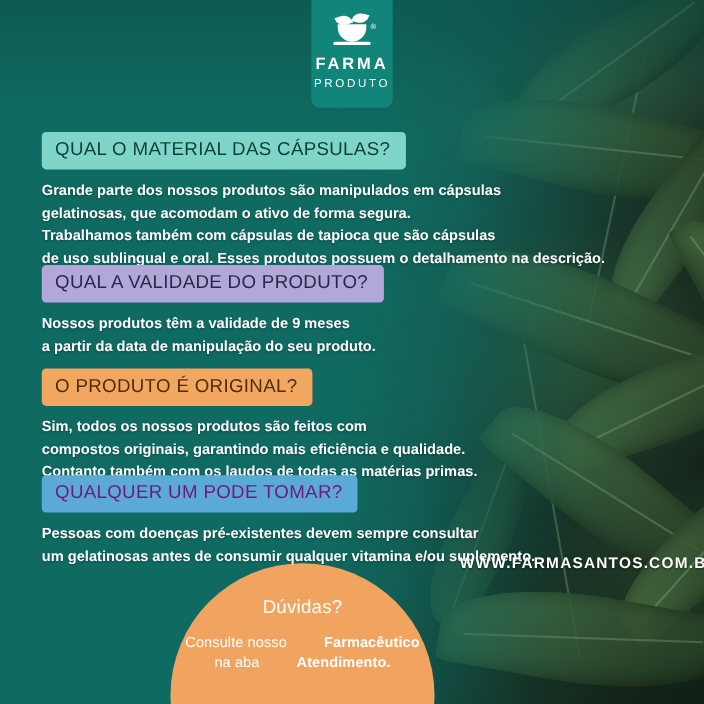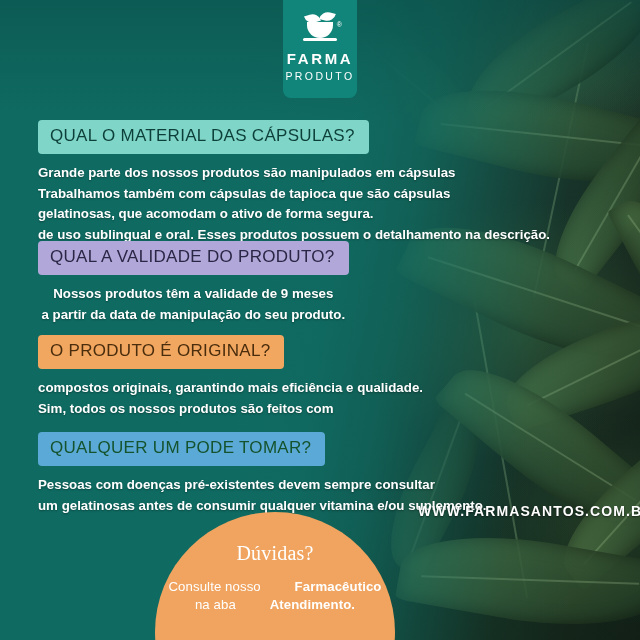--- a/index.html
+++ b/index.html
@@ -112,51 +112,51 @@
     border-radius: 4px;
     color: #0d3a35;
     font-size: 17px;
     font-weight: 400;
     letter-spacing: .3px;
     white-space: nowrap;
   }
   .chip-teal   { background: #7fd6c8; color: #0d3f39; }
   .chip-purple { background: #b2a7d9; color: #2a2746; }
   .chip-orange { background: #f2a761; color: #4a2d0c; }
-  .chip-blue   { background: #5ba9d6; color: #14532d; }
+  .chip-blue   { background: #5ba9d6; color: #701a75; }
   .a-text {
     margin-top: 9px;
     color: #ffffff;
     font-size: 13.3px;
     font-weight: 700;
     line-height: 1.55;
     text-shadow: 0 1px 2px rgba(0,0,0,0.35);
   }
 
   .faq1 { top: 120px; }
-  .faq2 { top: 241px; text-align: center; }
+  .faq2 { top: 241px; }
   .faq3 { top: 335px; }
   .faq4 { top: 432px; }
 
   .site-url {
     position: absolute; left: 418px; top: 503px;
     color: #ffffff; font-size: 14px; letter-spacing: 1.1px; font-weight: 700;
     text-shadow: 0 1px 2px rgba(0,0,0,0.5);
   }
 
   
   .cta-circle {
     position: absolute; left: 155px; top: 512px;
     width: 240px; height: 240px; border-radius: 50%;
     background: #f0a45f;
     display: flex; flex-direction: column; align-items: center;
     padding-top: 30px;
   }
   .cta-title {
-    color: #ffffff; font-size: 20px; font-weight: 400; letter-spacing: .2px; font-family: Liberation Serif, serif;
+    color: #ffffff; font-size: 17px; font-weight: 400; letter-spacing: .2px;
   }
   .cta-line {
     color: #ffffff; font-size: 13.2px; margin-top: 14px; letter-spacing: .1px;
   }
   .cta-line2 { margin-top: 3px; }
   .cta-line b { font-weight: 700; margin-left: 30px; }
 </style>
 </head>
 <body>
 
@@ -190,39 +190,40 @@
       <span class="reg-mark">®</span>
     </div>
     <div class="logo-farma">FARMA</div>
     <div class="logo-santos">PRODUTO</div>
   </div>
 
   <div class="faq faq1">
     <div class="q-chip chip-teal">QUAL O MATERIAL DAS CÁPSULAS?</div>
     <div class="a-text">
       <div>Grande parte dos nossos produtos são manipulados em cápsulas</div>
+      <div>gelatinosas, que acomodam o ativo de forma segura.</div>
       <div>Trabalhamos também com cápsulas de tapioca que são cápsulas</div>
-      <div>gelatinosas, que acomodam o ativo de forma segura.</div>
       <div>de uso sublingual e oral. Esses produtos possuem o detalhamento na descrição.</div>
     </div>
   </div>
 
   <div class="faq faq2">
     <div class="q-chip chip-purple">QUAL A VALIDADE DO PRODUTO?</div>
     <div class="a-text">
       <div>Nossos produtos têm a validade de 9 meses</div>
       <div>a partir da data de manipulação do seu produto.</div>
     </div>
   </div>
 
   <div class="faq faq3">
     <div class="q-chip chip-orange">O PRODUTO É ORIGINAL?</div>
     <div class="a-text">
+      <div>Sim, todos os nossos produtos são feitos com</div>
       <div>compostos originais, garantindo mais eficiência e qualidade.</div>
-      <div>Sim, todos os nossos produtos são feitos com</div>
+      <div>Contanto também com os laudos de todas as matérias primas.</div>
     </div>
   </div>
 
   <div class="faq faq4">
     <div class="q-chip chip-blue">QUALQUER UM PODE TOMAR?</div>
     <div class="a-text">
       <div>Pessoas com doenças pré-existentes devem sempre consultar</div>
       <div>um gelatinosas antes de consumir qualquer vitamina e/ou suplemento.</div>
     </div>
   </div>

